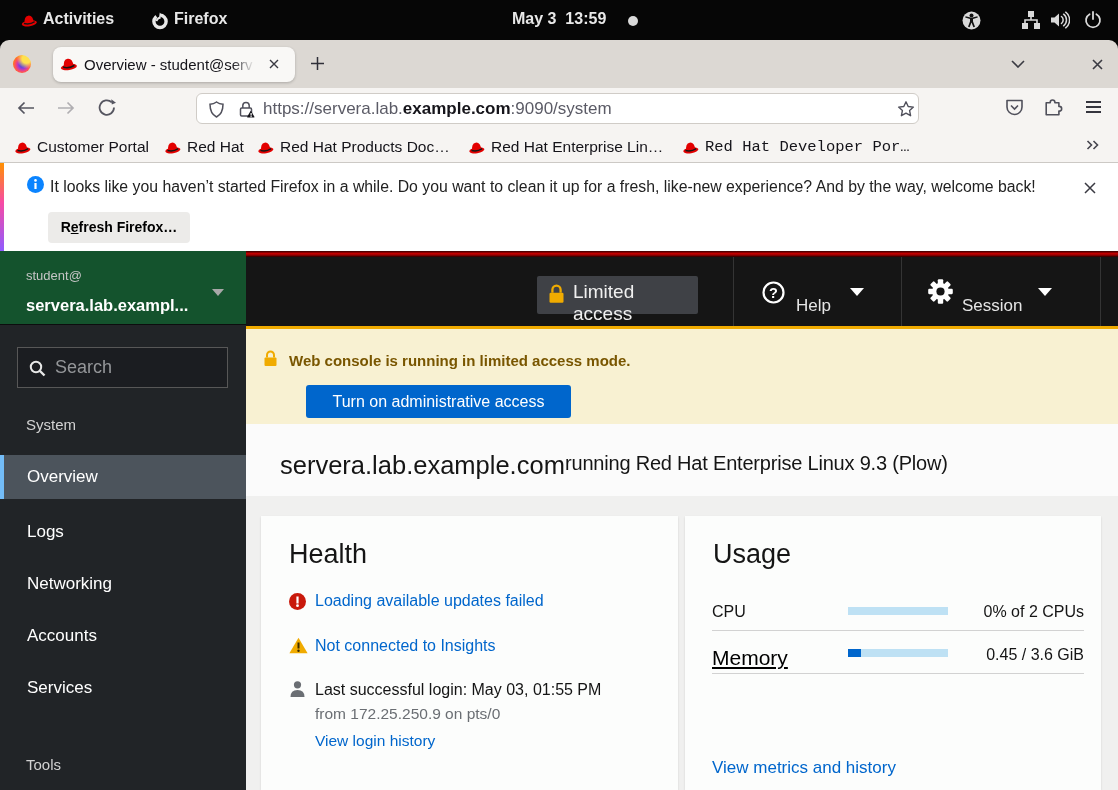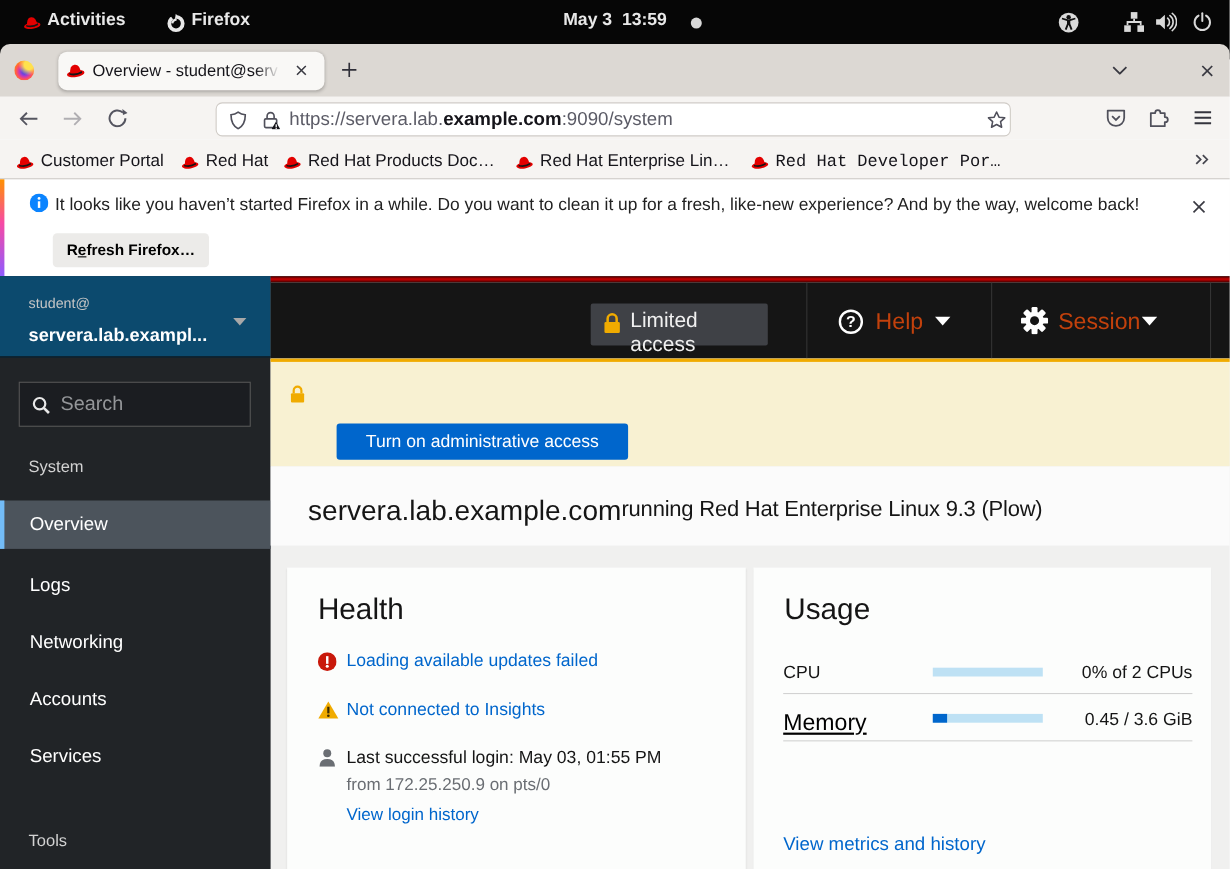--- a/index.html
+++ b/index.html
@@ -31,38 +31,38 @@
   #notif { position:absolute; left:0; top:162px; width:1118px; height:89px; background:#ffffff; border-top:1px solid #ccc9c5; }
   #notif .stripe { position:absolute; left:0; top:0; width:4px; height:88px; background:linear-gradient(180deg,#ff9100,#f74aa4 45%,#8f5bff); }
   #notif .msg { position:absolute; left:50px; top:15px; font-size:15.8px; color:#222; }
   #refreshbtn { position:absolute; left:48px; top:49px; width:142px; height:31px; background:#ecebe9; border-radius:4px; font-size:14px; font-weight:bold; color:#000000; text-align:center; line-height:31px; }
 
   
   #cockpit { position:absolute; left:0; top:251px; width:1118px; height:539px; background:#f0f0ef; }
 
   
   #sidebar { position:absolute; left:0; top:0; width:246px; height:539px; background:#212427; color:#f0f0f0; }
-  #hostsel { position:absolute; left:0; top:0; width:246px; height:74px; background:#0c4a6e; border-bottom:1px solid #0c0d0e;padding-left:23px; }
+  #hostsel { position:absolute; left:0; top:0; width:246px; height:74px; background:#14532d; border-bottom:1px solid #0c0d0e;padding-left:23px; }
   #hostsel .l1 { position:absolute; left:26px; top:17px; font-size:13px; color:#c5c5c5; }
   #hostsel .l2 { position:absolute; left:26px; top:45px; font-size:16.5px; font-weight:bold; color:#fff; }
   #hostsel .caret { position:absolute; left:212px; top:38px; width:0; height:0; border-left:6px solid transparent; border-right:6px solid transparent; border-top:7px solid #a8a8a8; }
   #searchbox { position:absolute; left:17px; top:96px; width:211px; height:41px; background:#1b1d21; border:1px solid #575757; }
   #searchbox .ph { position:absolute; left:37px; top:9px; font-size:18px; color:#949699; }
   .navlabel { position:absolute; left:26px; font-size:15px; color:#d2d2d2; }
   .navitem { position:absolute; left:0; width:246px; height:44px; font-size:17px; color:#fff; line-height:44px; padding-left:27px; }
   .navitem.cur { background:#4c545c; border-left:4px solid #73bcf7; padding-left:23px; }
 
   
   #main { position:absolute; left:246px; top:0; width:872px; height:539px; }
   #redband { position:absolute; left:0; top:0; width:872px; height:6px; background:linear-gradient(180deg,#330000,#cc0000 45%,#7d0000 75%,#230000); }
   #masthead { position:absolute; left:0; top:6px; width:872px; height:69px; background:#151515; color:#fff; }
   .sep { position:absolute; top:0; width:1px; height:69px; background:#343434; }
   #limbtn { position:absolute; left:291px; top:19px; width:161px; height:38px; background:#3f4146; border-radius:2px; color:#f0f0f0; font-size:19px; }
   .mh-caret { position:absolute; top:31px; width:0; height:0; border-left:7px solid transparent; border-right:7px solid transparent; border-top:8px solid #fff; }
-  .mh-txt { position:absolute; top:24px; font-size:21px; color:#c2410c; }
+  .mh-txt { position:absolute; top:39px; font-size:17px; color:#e5e5e5; }
 
   #warn { position:absolute; left:0; top:75px; width:872px; height:98px; background:#f8f1d2; border-top:3px solid #f0ab00; }
   #warn .wt { position:absolute; left:43px; top:23px; font-size:15px; font-weight:bold; color:#795600; }
   #adminbtn { position:absolute; left:60px; top:56px; width:265px; height:33px; background:#0066cc; border-radius:3px; color:#fff; font-size:16px; text-align:center; line-height:33px; }
 
   #pagehead { position:absolute; left:0; top:173px; width:872px; height:72px; background:#fbfbfb; }
   #pagehead .host { position:absolute; left:16px; top:27px; font-size:25.5px; color:#151515;margin-left:18px; }
   #pagehead .os { position:absolute; left:319px; top:28px; font-size:20px; letter-spacing:-0.2px; color:#151515; }
 
   
@@ -322,20 +322,21 @@
         <circle r="4.1" fill="#151515"></circle>
       </svg>
       <span class="mh-txt" style="left:716px;">Session</span>
       <div class="mh-caret" style="left:792px;"></div>
     </div>
     <div id="warn">
       <svg class="abs" style="left:17px; top:21px;" width="15" height="17" viewBox="0 0 15 17">
         <rect x="1.5" y="7.5" width="12" height="8.5" rx="1" fill="#f0ab00"></rect>
         <path d="M4 7.5 V5 A3.5 3.5 0 0 1 11 5 V7.5" fill="none" stroke="#f0ab00" stroke-width="2"></path>
       </svg>
+      <span class="wt">Web console is running in limited access mode.</span>
       <div id="adminbtn">Turn on administrative access</div>
     </div>
     <div id="pagehead">
       <span class="host">servera.lab.example.com</span>
       <span class="os">running Red Hat Enterprise Linux 9.3 (Plow)</span>
     </div>
 
     <div class="card" id="card-health">
       <div class="cardtitle">Health</div>
       <svg class="hicon" style="top:77px;" width="17" height="17" viewBox="0 0 17 17">

